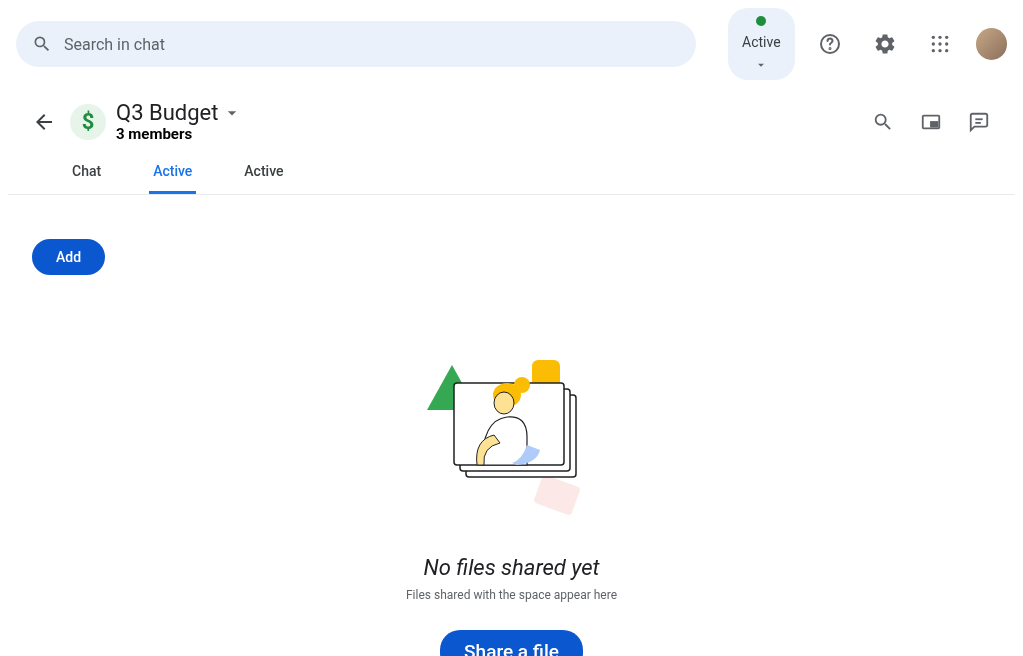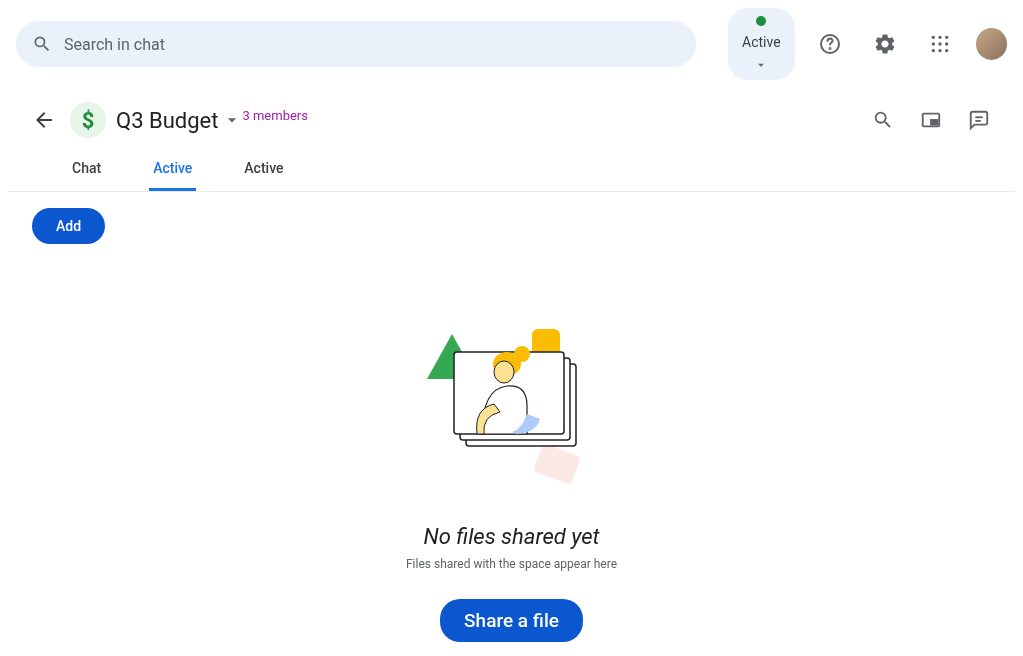--- a/index.html
+++ b/index.html
@@ -109,36 +109,37 @@
       display: flex;
       align-items: center;
       justify-content: center;
       margin: 0 10px 0 6px;
       font-size: 22px;
       color: #1e8e3e;
       font-weight: bold;
     }
     .space-title-block {
       display: flex;
-      flex-direction: row;
+      flex-direction: column;
     }
     .space-title-row {
       display: flex;
       align-items: center;
       gap: 4px;
       cursor: pointer;
     }
     .space-title {
       font-size: 22px;
       color: #202124;
       font-weight: 400;
     }
     .space-subtitle {
-      font-size: 13px;
-      color: #a21caf;
+      font-size: 15px;
+      color: #000000;
+      font-weight: bold;
     }
     .header-spacer { flex: 1; }
     .header-icons {
       display: flex;
       gap: 8px;
       align-items: center;
     }
     .tabs {
       display: flex;
       gap: 44px;
@@ -163,20 +164,21 @@
     }
     .add-btn {
       background: #0b57d0;
       color: #fff;
       border: none;
       border-radius: 20px;
       padding: 10px 24px;
       font-size: 14px;
       font-weight: 500;
       cursor: pointer;
+      margin-top: 28px;
     }
     .empty-state {
       display: flex;
       flex-direction: column;
       align-items: center;
       margin-top: 70px;
     }
     .illustration {
       width: 180px;
       height: 180px;

